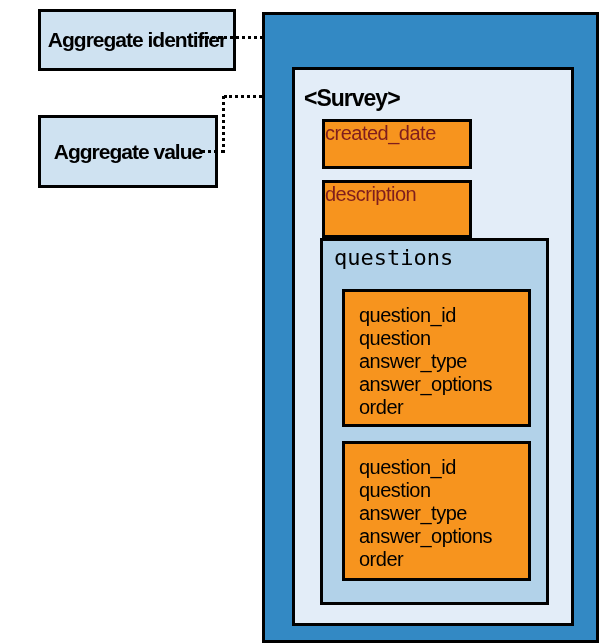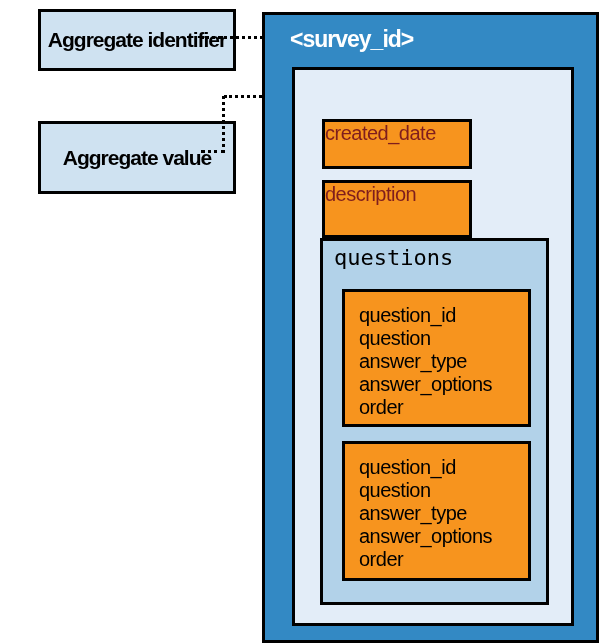--- a/index.html
+++ b/index.html
@@ -27,21 +27,21 @@
     display: flex;
     align-items: center;
     justify-content: center;
     font-weight: bold;
     font-size: 21px;
     letter-spacing: -1px;
     color: #000;
     margin-left: 36px;
   }
   .note-identifier { left: 2px; top: 9px; width: 198px; height: 62px; }
-  .note-value      { left: 2px; top: 121px; width: 198px; height: 73px; }
+  .note-value      { left: 2px; top: 115px; width: 180px; height: 73px; }
 
   
   .dot-h {
     position: absolute;
     height: 0;
     border-top: 3px dotted var(--border, #000);
   }
   .dot-v {
     position: absolute;
     width: 0;
@@ -138,23 +138,23 @@
 
   <div class="dot-h seg-a1"></div>
   <div class="arrowhead head-1"></div>
 
   <div class="dot-h seg-a2a"></div>
   <div class="dot-v seg-a2b"></div>
   <div class="dot-h seg-a2c"></div>
   <div class="arrowhead head-2"></div>
 
   <div class="box outer-box"></div>
-  <div class="survey-id-label">&lt;survey_id&gt;</div>
 
   <div class="box survey-box"></div>
+  <div class="survey-label">&lt;Survey&gt;</div>
 
   <div class="box field field-created">
     <span>created_date</span>
   </div>
   <div class="box field field-description">
     <span>description</span>
   </div>
 
   <div class="box questions-box"></div>
   <div class="questions-label">questions</div>

